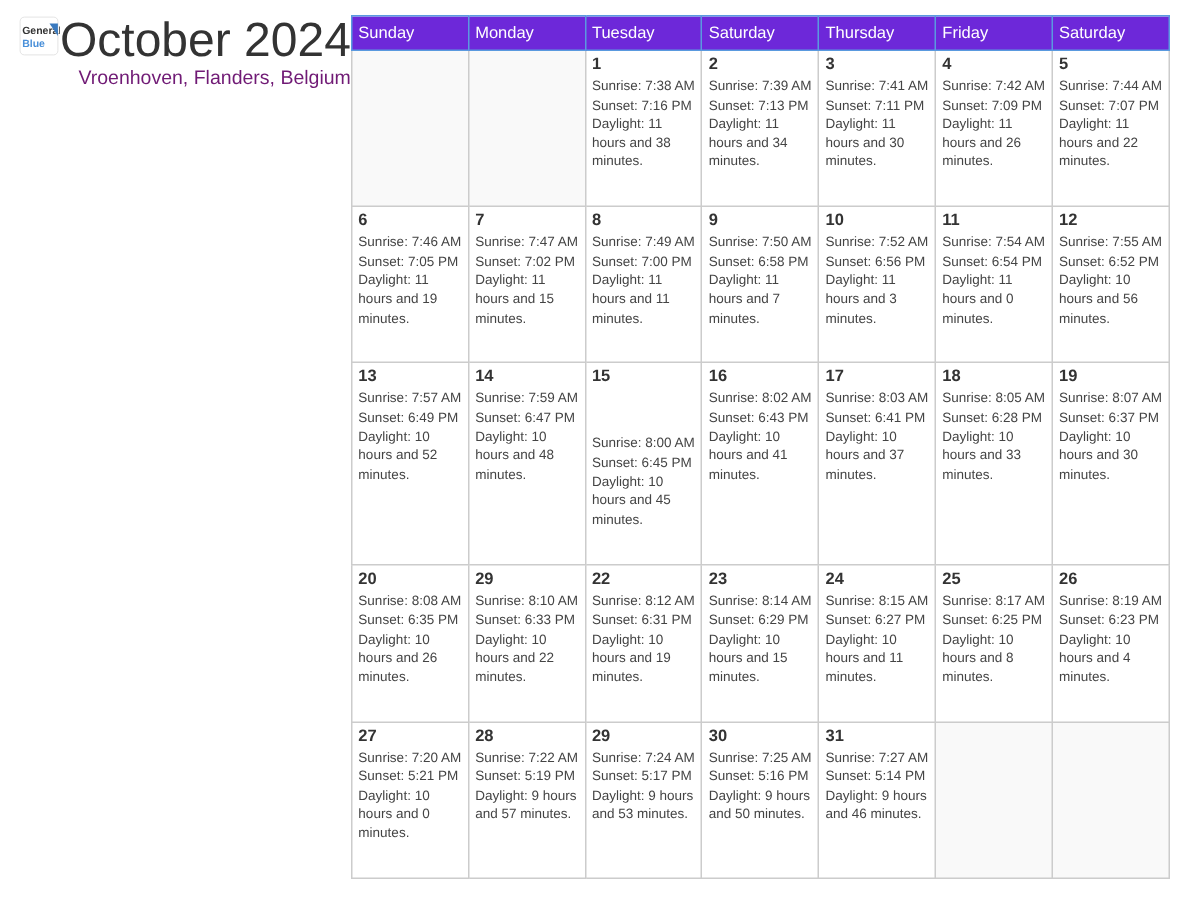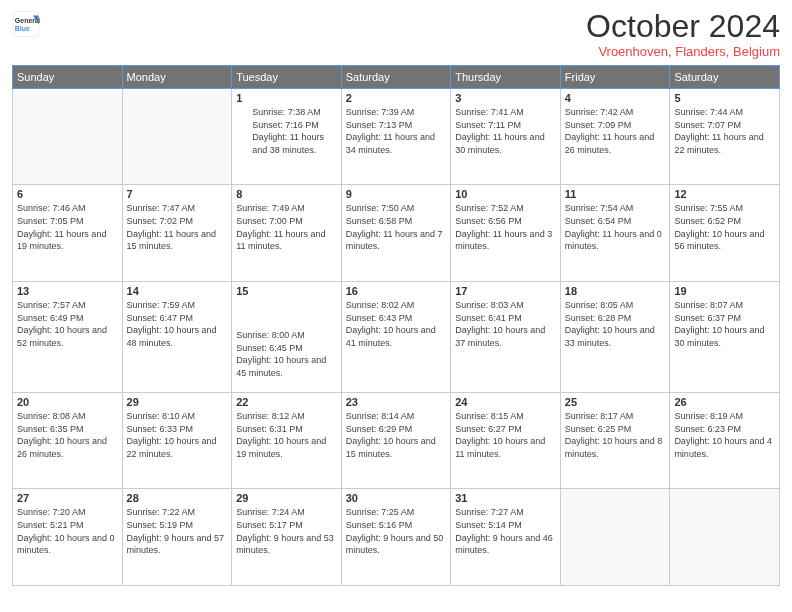--- a/index.html
+++ b/index.html
@@ -8,21 +8,21 @@
       background: #fff;
       width: 792px;
       height: 612px;
       overflow: hidden;
     }
     .page {
       width: 792px;
       height: 596px;
       padding: 10px 12px;
       display: flex;
-      flex-direction: column;
+      flex-direction: row;
     }
     .header {
       display: flex;
       justify-content: space-between;
       align-items: flex-start;
       margin-bottom: 6px;
     }
     .logo {
       display: flex;
       align-items: center;
@@ -36,31 +36,31 @@
       text-align: right;
     }
     .month-title {
       font-size: 32px;
       font-weight: 300;
       color: #333;
       line-height: 1;
     }
     .subtitle {
       font-size: 13px;
-      color: #ef4444;
+      color: #701a75;
       margin-top: 2px;
     }
     .calendar {
       flex: 1;
       border-collapse: collapse;
       width: 100%;
       font-size: 9.5px;
     }
     .calendar th {
-      background: #737373;
+      background: #6d28d9;
       color: #fff;
       padding: 5px 4px;
       text-align: left;
       font-size: 11px;
       font-weight: normal;
       border: 1px solid #5a9adf;
     }
     .calendar td {
       border: 1px solid #ccc;
       vertical-align: top;
@@ -114,21 +114,21 @@
         <th>Friday</th>
         <th>Saturday</th>
       </tr>
     </thead>
     <tbody id="calendar-body">
     <tr>
           <td class="empty"></td>
           <td class="empty"></td>
           <td>
             <span class="day-num">1</span>
-            <div class="day-info" style="white-space: pre-line; margin-left: 16px;">Sunrise: 7:38 AM
+            <div class="day-info" style="white-space: pre-line;">Sunrise: 7:38 AM
 Sunset: 7:16 PM
 Daylight: 11 hours and 38 minutes.</div>
           </td>
           <td>
             <span class="day-num">2</span>
             <div class="day-info" style="white-space: pre-line;">Sunrise: 7:39 AM
 Sunset: 7:13 PM
 Daylight: 11 hours and 34 minutes.</div>
           </td>
           <td>

